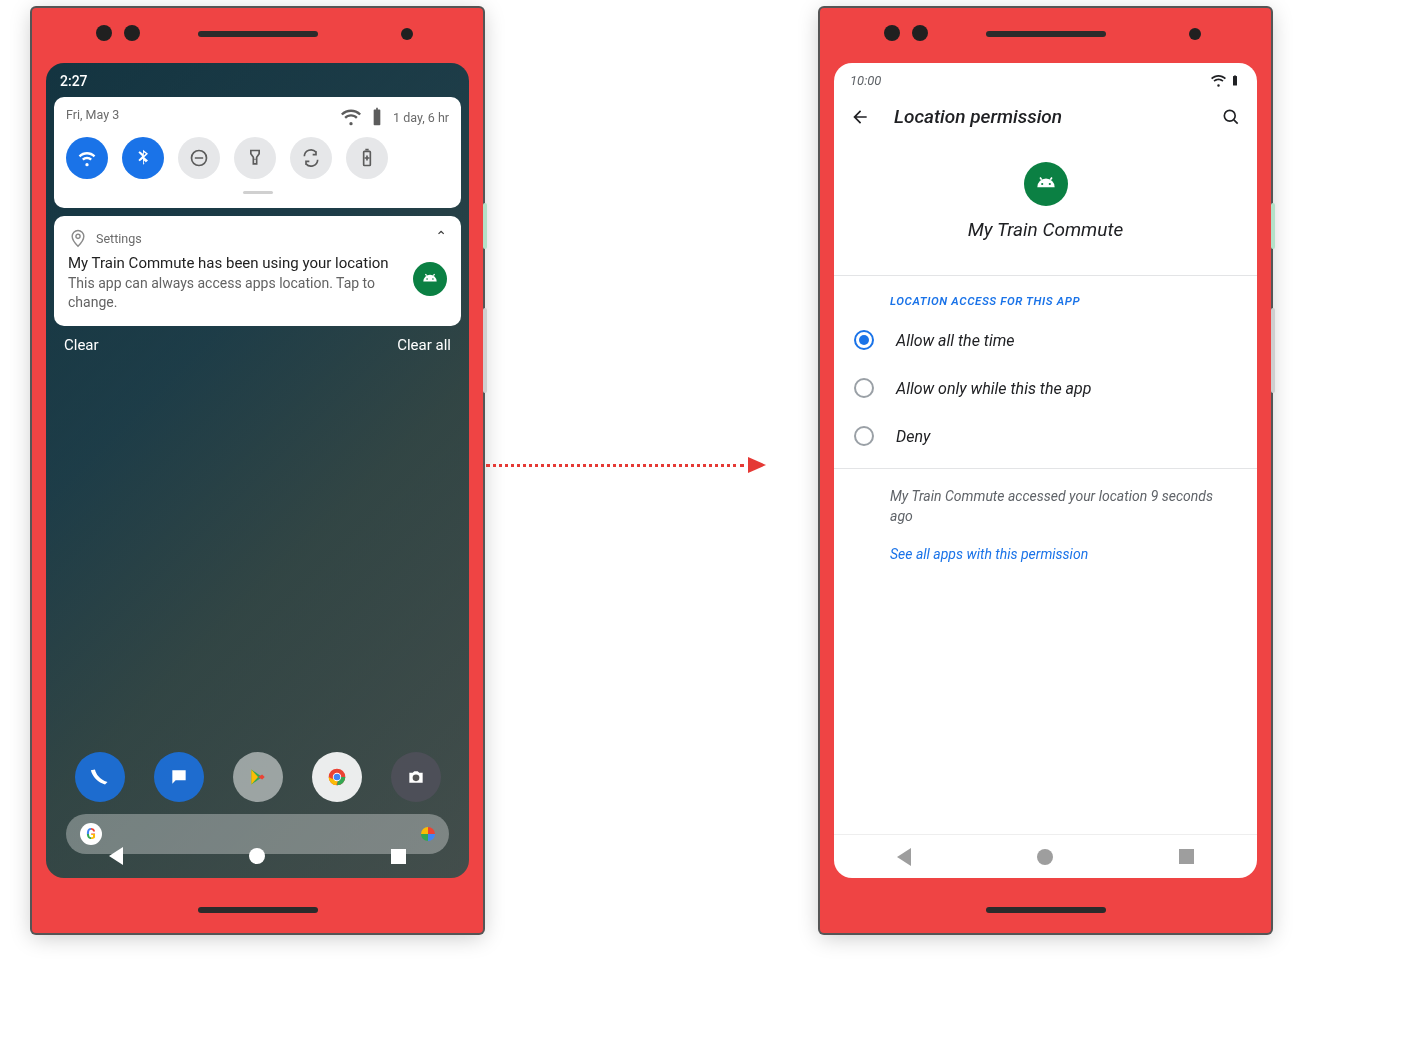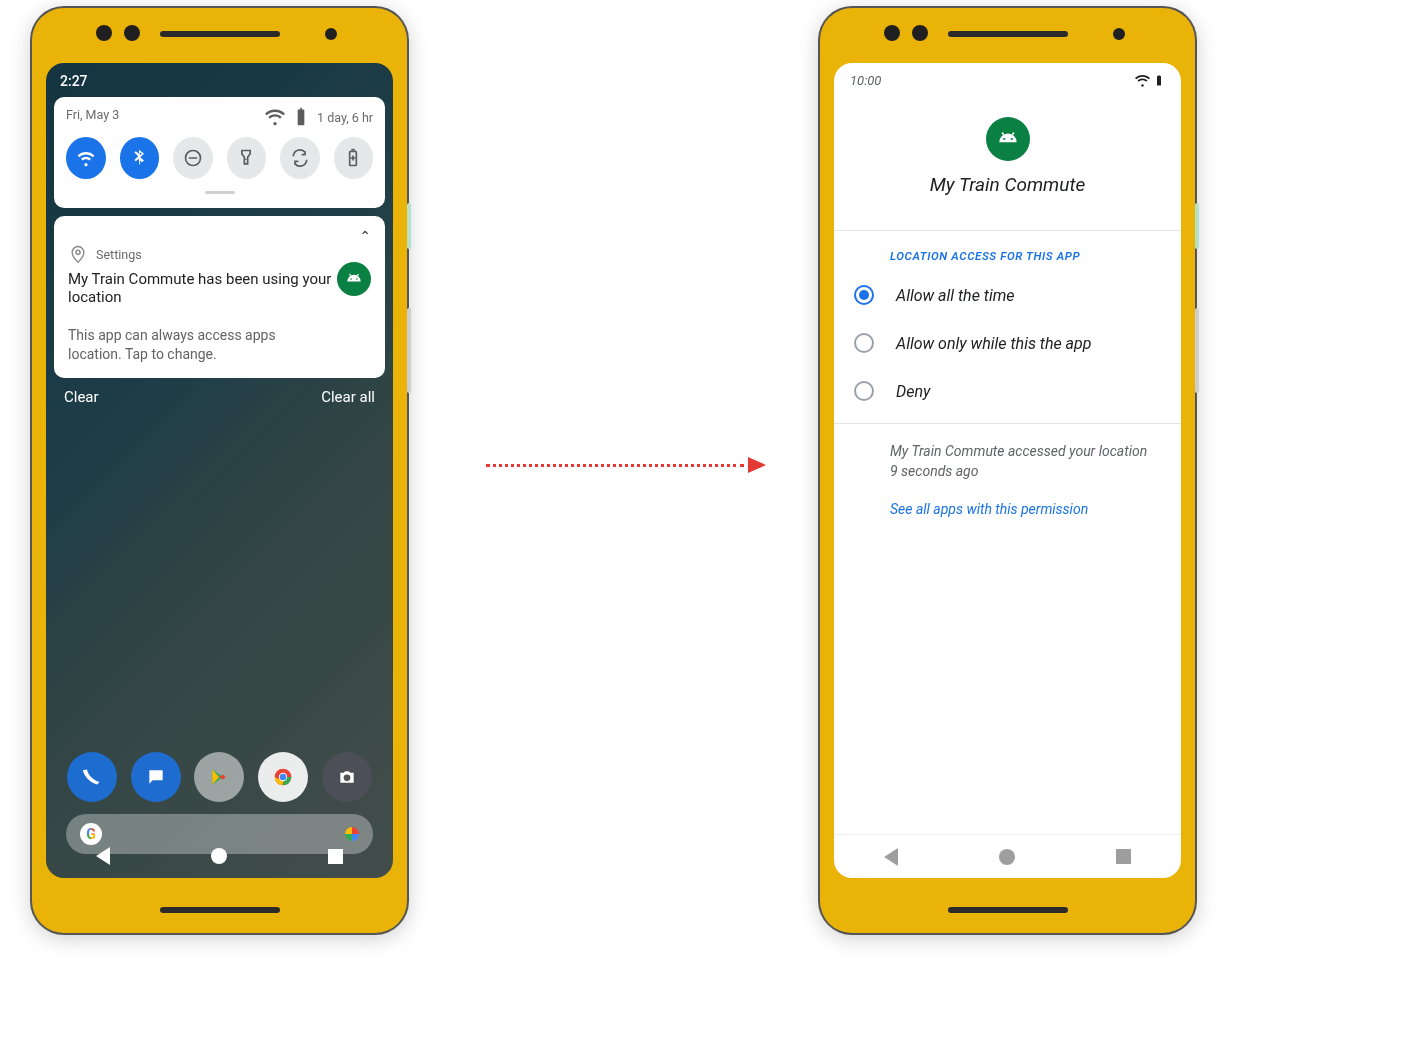--- a/index.html
+++ b/index.html
@@ -2,22 +2,22 @@
 <html><head>
 <meta charset="utf-8">
 <style>
   * { box-sizing: border-box; margin: 0; padding: 0; }
   html, body { width: 1418px; height: 1062px; font-family: Roboto, "Helvetica Neue", Arial, sans-serif; background: #fff; }
 
   .stage { position: relative; width: 1418px; height: 1062px; }
 
   
   .phone {
-    position: absolute; width: 375px; height: 925px; border-radius: 32px;
-    background: #eab308; box-shadow: 0 0 0 2px #555, 0 4px 22px rgba(0,0,0,.22);
+    position: absolute; width: 451px; height: 925px; border-radius: 4px;
+    background: #ef4444; box-shadow: 0 0 0 2px #555, 0 4px 22px rgba(0,0,0,.22);
   }
   .phone.left  { left: 32px;  top: 8px; }
   .phone.right { left: 820px; top: 8px; }
 
   .phone .side-btn { position:absolute; right:-4px; width:4px; background:#b4e1c8; border-radius:2px; }
   .phone .side-btn.b1 { top:195px; height:46px; }
   .phone .side-btn.b2 { top:300px; height:85px; background:#cfcfcf; }
 
   .phone .earpiece { position:absolute; top:23px; left:50%; transform:translateX(-50%); width:120px; height:6px; border-radius:3px; background:#2b2b2b; }
   .phone .dots::before, .phone .dots::after{ content:""; position:absolute; top:17px; width:16px; height:16px; border-radius:50%; background:#202020; }
@@ -46,23 +46,23 @@
   .tiles { display:flex; gap:14px; }
   .tile {
     width:42px; height:42px; border-radius:50%; display:flex; align-items:center; justify-content:center;
     background:#e6e7e9; color:#5c5c5c;
   }
   .tile.on { background:#1a73e8; color:#fff; }
   .grab { width:30px; height:3px; border-radius:2px; background:#d0d0d0; margin:12px auto 0;}
   .notif {
     margin:8px 8px 0; background:#fff; color:#3c3c3c; border-radius:10px; padding:12px 14px 14px; position:relative;
   }
-  .notif .hdr { display:flex; align-items:center; gap:8px; font-size:12.5px; color:#6b6b6b; margin-bottom:6px;margin-top:16px;}
+  .notif .hdr { display:flex; align-items:center; gap:8px; font-size:12.5px; color:#6b6b6b; margin-bottom:6px;}
   .notif .caret { position:absolute; right:14px; top:12px; font-size:14px;}
-  .notif .title { font-size:15px; color:#222; margin-bottom:20px;}
+  .notif .title { font-size:15px; color:#222; margin-bottom:2px;}
   .notif .body  { font-size:14px; color:#636363; line-height:1.35; padding-right:60px;}
   .notif .badge { position:absolute; right:14px; top:46px; width:34px; height:34px; border-radius:50%; background:#0b8043; display:flex; align-items:center; justify-content:center;}
   .android-head svg { width:20px; height:20px; display:block; }
 
   .shade-actions { margin:10px 18px 0; display:flex; justify-content:space-between; font-size:15px; }
 
   .dock { position:absolute; left:0; right:0; bottom:76px; display:flex; justify-content:space-around; padding:0 14px; }
   .dock .app{ width:50px; height:50px; border-radius:50%; display:flex; align-items:center; justify-content:center; font-size:24px;}
 
   .gbar { position:absolute; left:20px; right:20px; bottom:24px; height:40px; border-radius:20px; background:rgba(255,255,255,.32); display:flex; align-items:center; justify-content:space-between; padding:0 14px;}
@@ -281,20 +281,34 @@
               </svg>
           </span>
           <span>
             <svg style="width:12px;height:15px" viewBox="0 0 24 24" fill="#202124">
                 <path d="M15 3h-2V1h-2v2H9a1 1 0 00-1 1v17a1 1 0 001 1h6a1 1 0 001-1V4a1 1 0 00-1-1z"></path>
               </svg>
           </span>
         </span>
       </div>
 
+      <div class="appbar">
+        <span>
+          <svg class="ico" viewBox="0 0 24 24" fill="#202124">
+              <path d="M20 11H7.8l5.6-5.6L12 4l-8 8 8 8 1.4-1.4L7.8 13H20v-2z"></path>
+            </svg>
+        </span>
+        <span class="title">Location permission</span>
+        <span>
+          <svg class="ico" viewBox="0 0 24 24" fill="none" stroke="#202124" stroke-width="2">
+              <circle cx="10.5" cy="10.5" r="6.5"></circle>
+              <path d="M20 20l-4.5-4.5"></path>
+            </svg>
+        </span>
+      </div>
 
       <div class="appicon android-head">
         <svg viewBox="0 0 24 24" style="width:26px;height:26px" fill="#fff">
             <path d="M4 15h16a8 8 0 00-16 0z"></path>
             <circle cx="8.5" cy="12" r="1" fill="#0b8043"></circle>
             <circle cx="15.5" cy="12" r="1" fill="#0b8043"></circle>
             <path stroke="#fff" stroke-width="1.5" d="M6.5 6L8 8M17.5 6L16 8"></path>
           </svg>
       </div>
       <div class="appname">My Train Commute</div>

